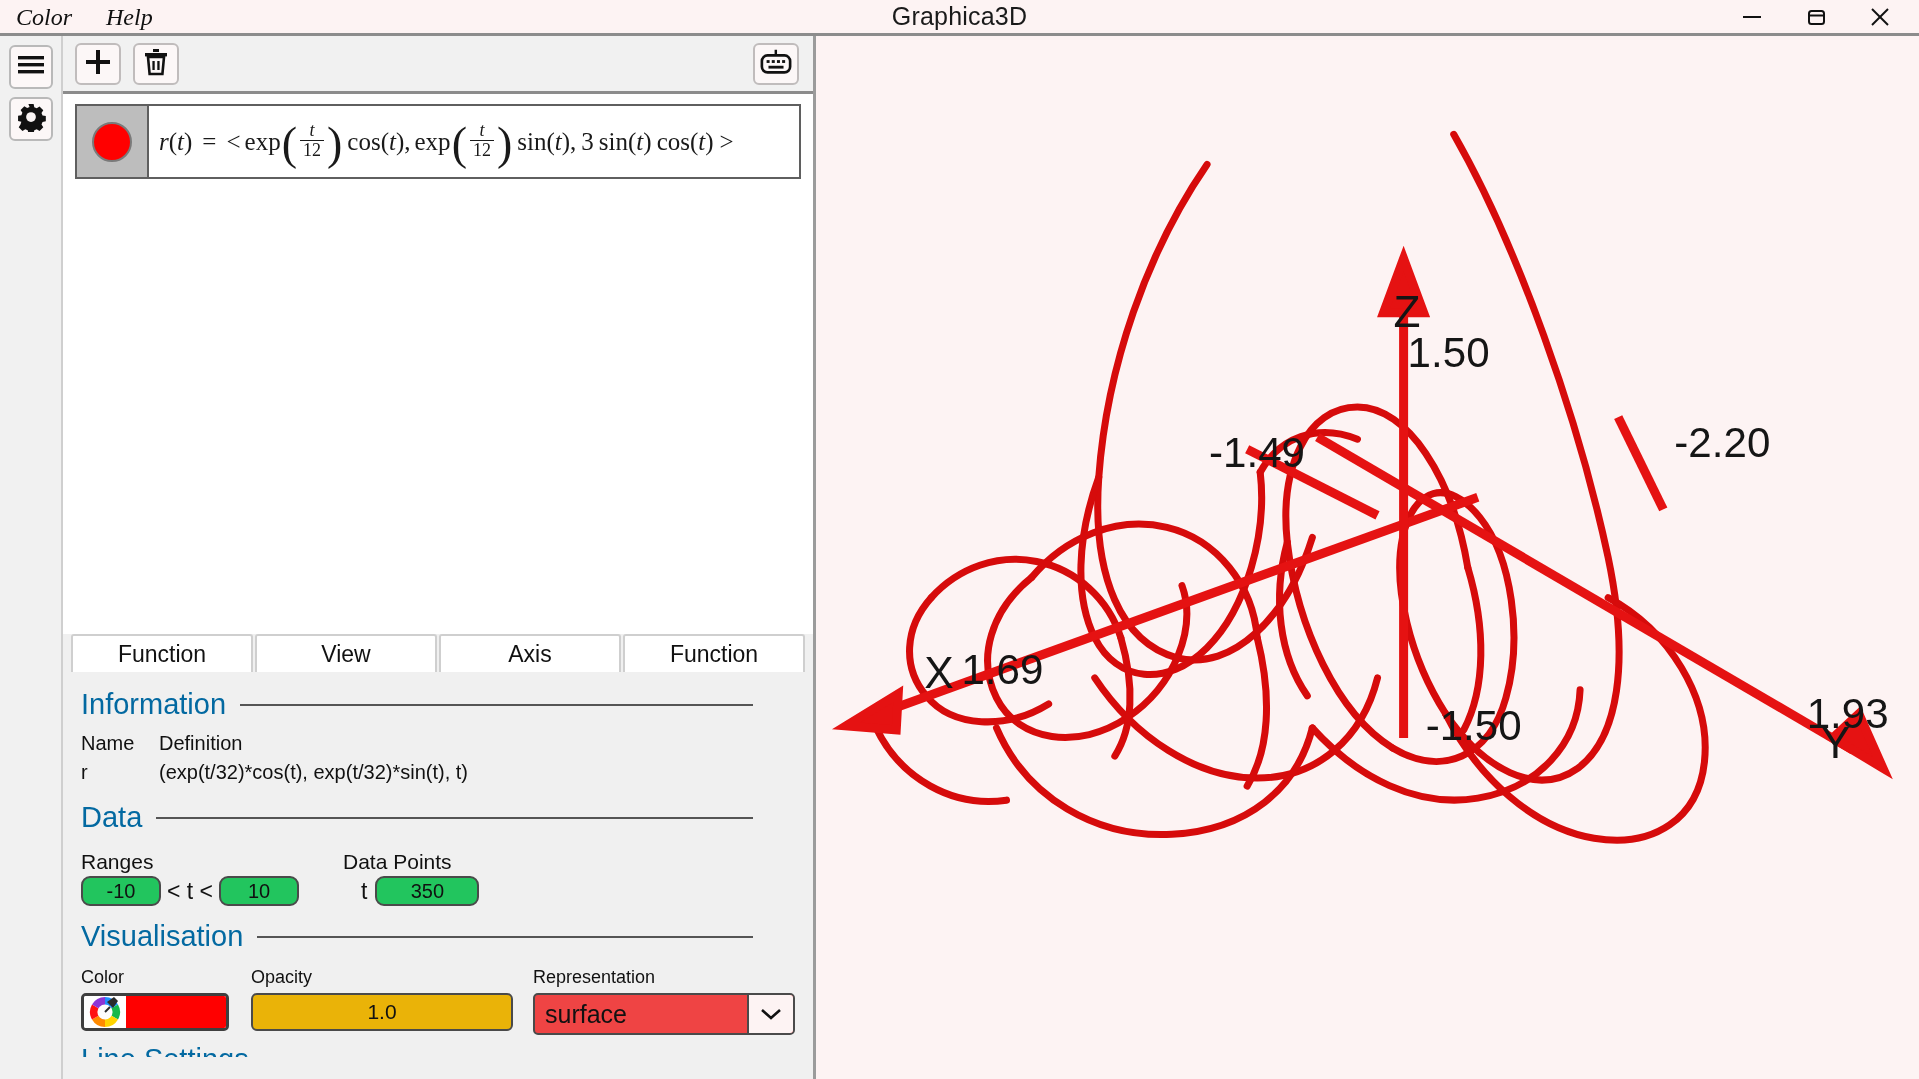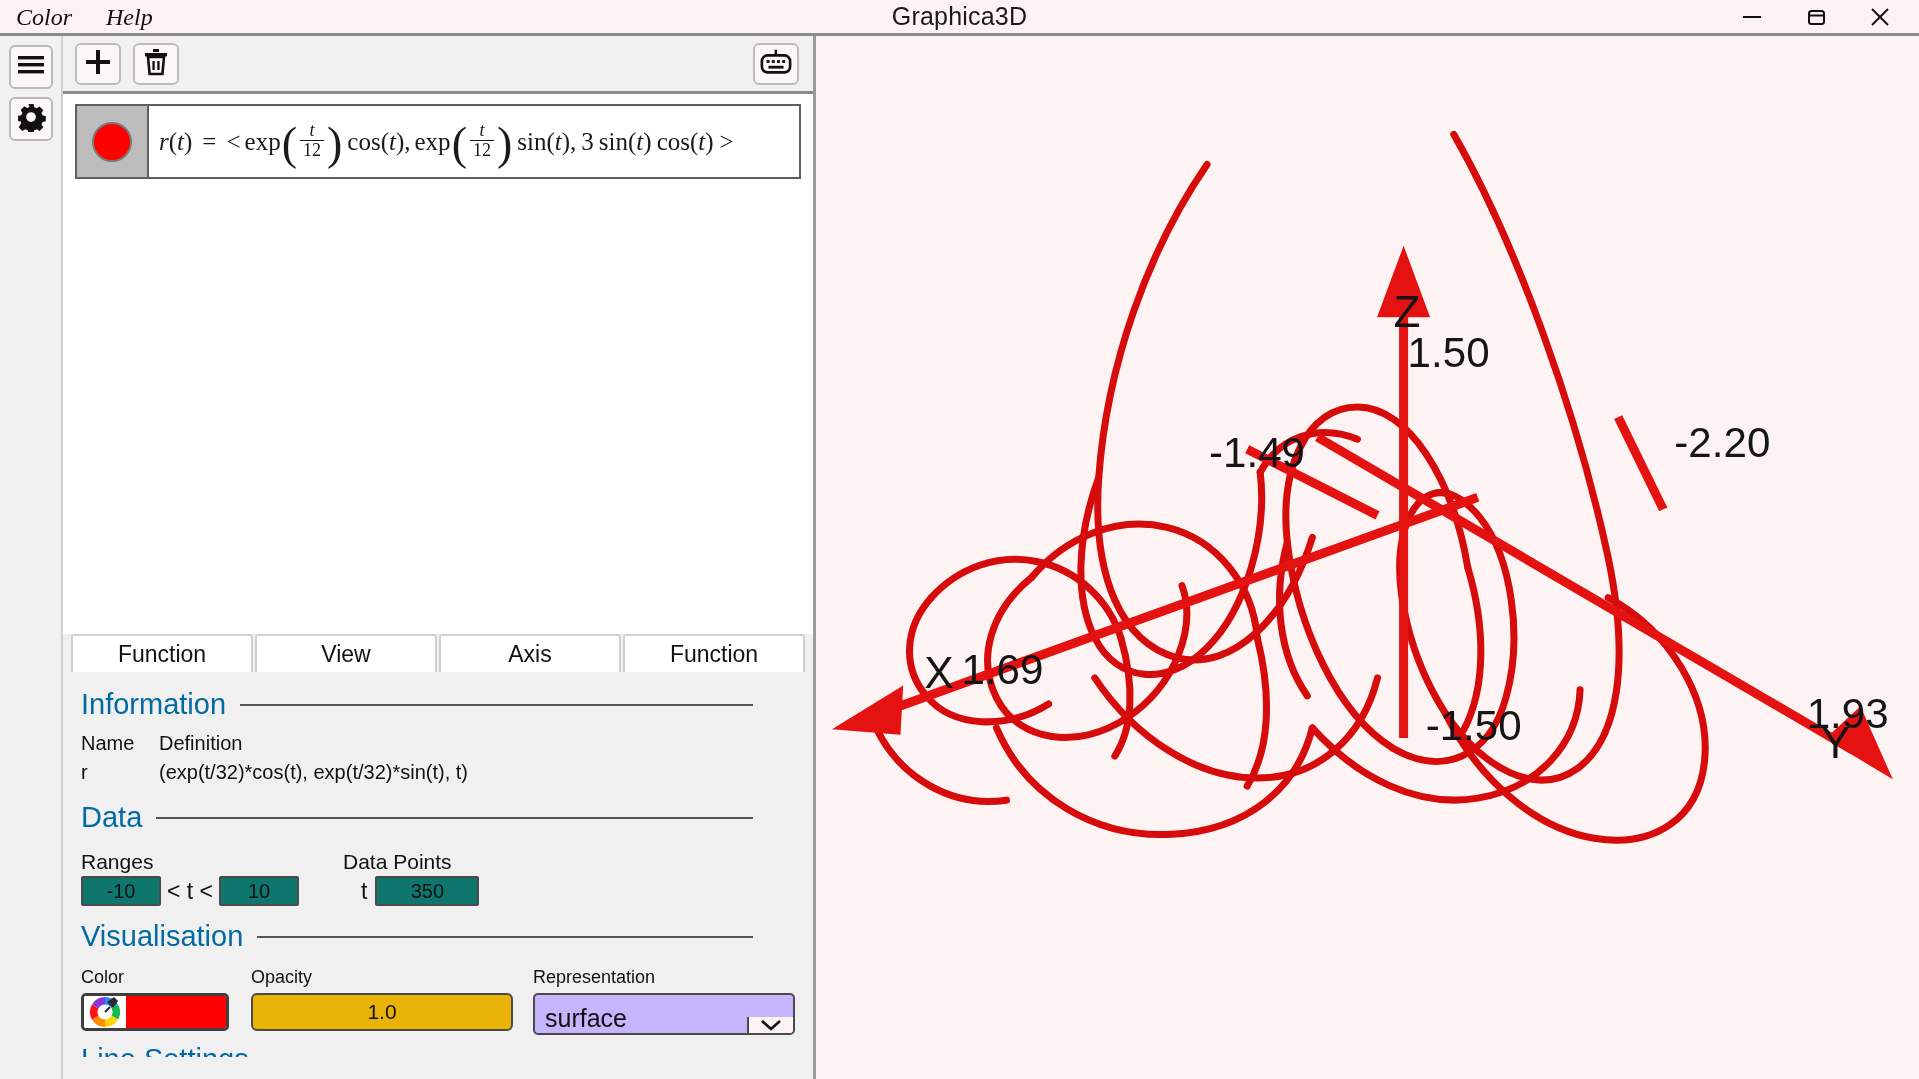--- a/index.html
+++ b/index.html
@@ -226,23 +226,23 @@
   .fields-row {
     display: flex;
     align-items: center;
     padding: 2px 0 0 18px;
     font-size: 21px;
     color: #111;
     gap: 0;
   }
   .numfield {
     width: 80px; height: 30px;
-    background: #0f766e;
+    background: #22c55e;
     border: 2px solid #4a4a4a;
-    border-radius: 2px;
+    border-radius: 9px;
     display: flex; align-items: center; justify-content: center;
     font-size: 20px;
     color: #111;
     cursor: text;
   }
   .ineq { padding: 0 6px; font-size: 23px; }
   .dp-gap { width: 62px; }
   .dp-t { padding-right: 8px; font-size: 23px; }
   .numfield.wide { width: 104px; }
 
@@ -282,24 +282,23 @@
     font-size: 21px;
     color: #111;
     cursor: text;
   }
   .opacity-field { width: 262px; }
   .selectbox {
     width: 262px; height: 42px;
     display: flex;
     border: 2px solid #4a4a4a;
     border-radius: 5px;
-    background: #c4b5fd;
+    background: #ef4444;
     overflow: hidden;
     cursor: pointer;
-    align-items: flex-end;
   }
   .selectbox .val {
     flex: 1 1 auto;
     display: flex; align-items: center;
     padding-left: 10px;
     font-size: 25px;
     color: #111;
   }
   .selectbox .arrow {
     width: 46px;

